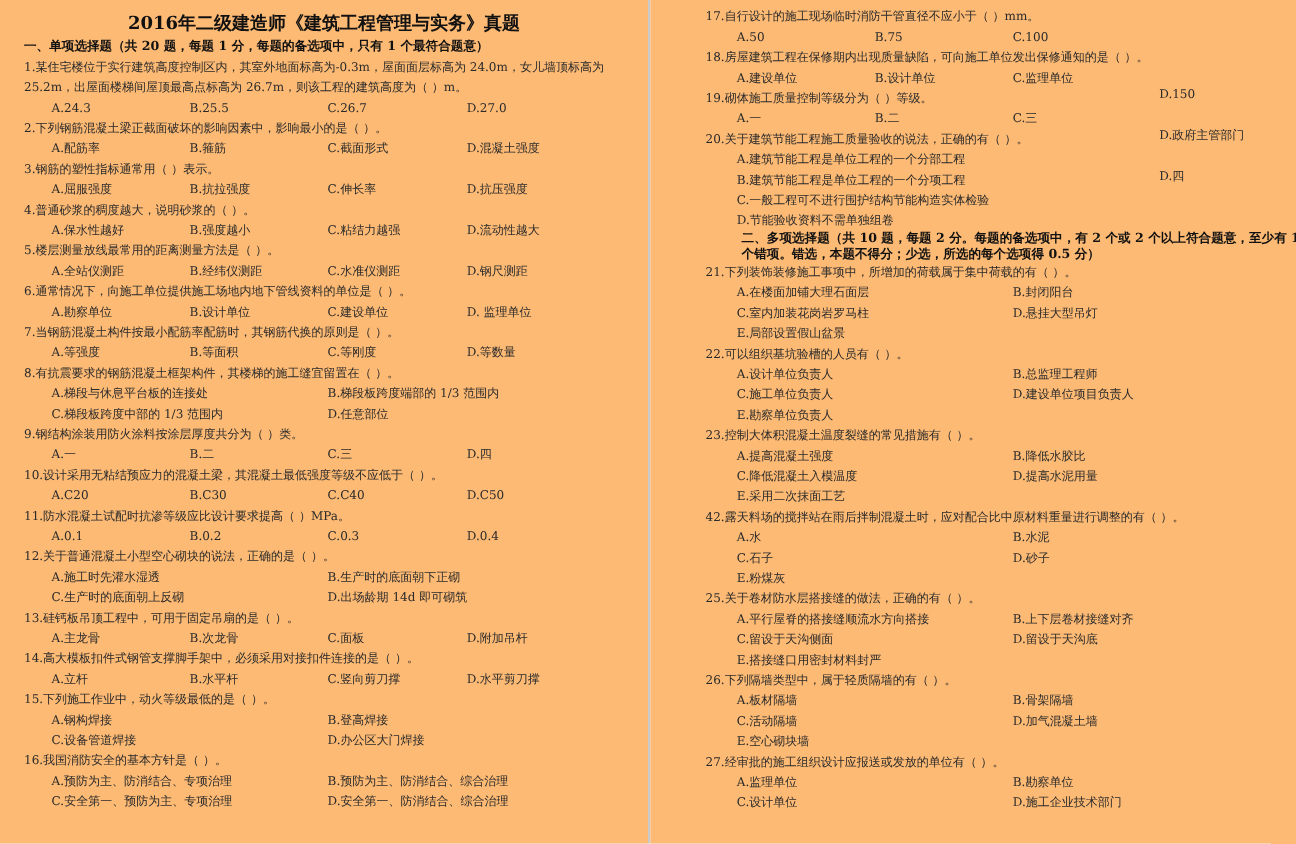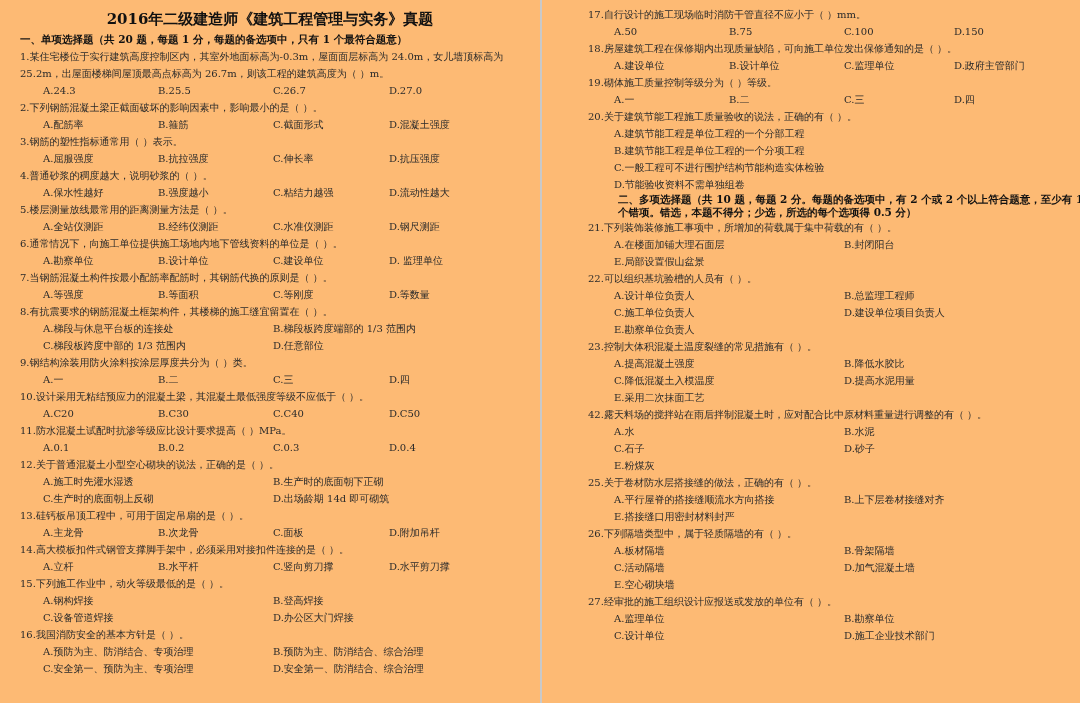--- a/index.html
+++ b/index.html
@@ -33,21 +33,21 @@
   .L .o4 span:nth-child(3) { left: 273px; }
   .L .o4 span:nth-child(4) { left: 389px; }
   .L .o2 span:nth-child(1) { left: 43px; }
   .L .o2 span:nth-child(2) { left: 273px; }
 
   
   .R .q { padding-left: 46px; }
   .R .o4 span:nth-child(1) { left: 72px; }
   .R .o4 span:nth-child(2) { left: 187px; }
   .R .o4 span:nth-child(3) { left: 302px; }
-  .R .o4 span:nth-child(4) { left: 412px; }
+  .R .o4 span:nth-child(4) { left: 424px; margin-top: 48px; }
   .R .o2 span:nth-child(1) { left: 72px; }
   .R .o2 span:nth-child(2) { left: 302px; }
   .R .o1 span:nth-child(1) { left: 72px; }
 
   .content-left { position: absolute; top: 31px; left: 0; width: 476px; }
   .content-right { position: absolute; top: 6px; left: 0; width: 538px; }
   .L .section-head { padding-left: 20px; height: 17px; line-height: 17px; }
   .R .section-head { padding-left: 76px; line-height: 13px; white-space: normal; width: 470px; }
 </style>
 </head>
@@ -280,20 +280,24 @@
     </div>
 
     <div class="section-head">二、多项选择题（共 10 题，每题 2 分。每题的备选项中，有 2 个或 2 个以上符合题意，至少有 1 个错项。错选，本题不得分；少选，所选的每个选项得 0.5 分）</div>
 
     <div>
       <div class="q">21.下列装饰装修施工事项中，所增加的荷载属于集中荷载的有（    ）。</div>
       <div class="opt-row o2">
         <span>A.在楼面加铺大理石面层</span>
         <span>B.封闭阳台</span>
       </div>
+      <div class="opt-row o2">
+        <span>C.室内加装花岗岩罗马柱</span>
+        <span>D.悬挂大型吊灯</span>
+      </div>
       <div class="opt-row o1">
           <span>E.局部设置假山盆景</span>
         </div>
     </div>
 
     <div>
       <div class="q">22.可以组织基坑验槽的人员有（    ）。</div>
       <div class="opt-row o2">
         <span>A.设计单位负责人</span>
         <span>B.总监理工程师</span>
@@ -336,20 +340,24 @@
           <span>E.粉煤灰</span>
         </div>
     </div>
 
     <div>
       <div class="q">25.关于卷材防水层搭接缝的做法，正确的有（    ）。</div>
       <div class="opt-row o2">
         <span>A.平行屋脊的搭接缝顺流水方向搭接</span>
         <span>B.上下层卷材接缝对齐</span>
       </div>
+      <div class="opt-row o2">
+        <span>C.留设于天沟侧面</span>
+        <span>D.留设于天沟底</span>
+      </div>
       <div class="opt-row o1">
           <span>E.搭接缝口用密封材料封严</span>
         </div>
     </div>
 
     <div>
       <div class="q">26.下列隔墙类型中，属于轻质隔墙的有（    ）。</div>
       <div class="opt-row o2">
         <span>A.板材隔墙</span>
         <span>B.骨架隔墙</span>

